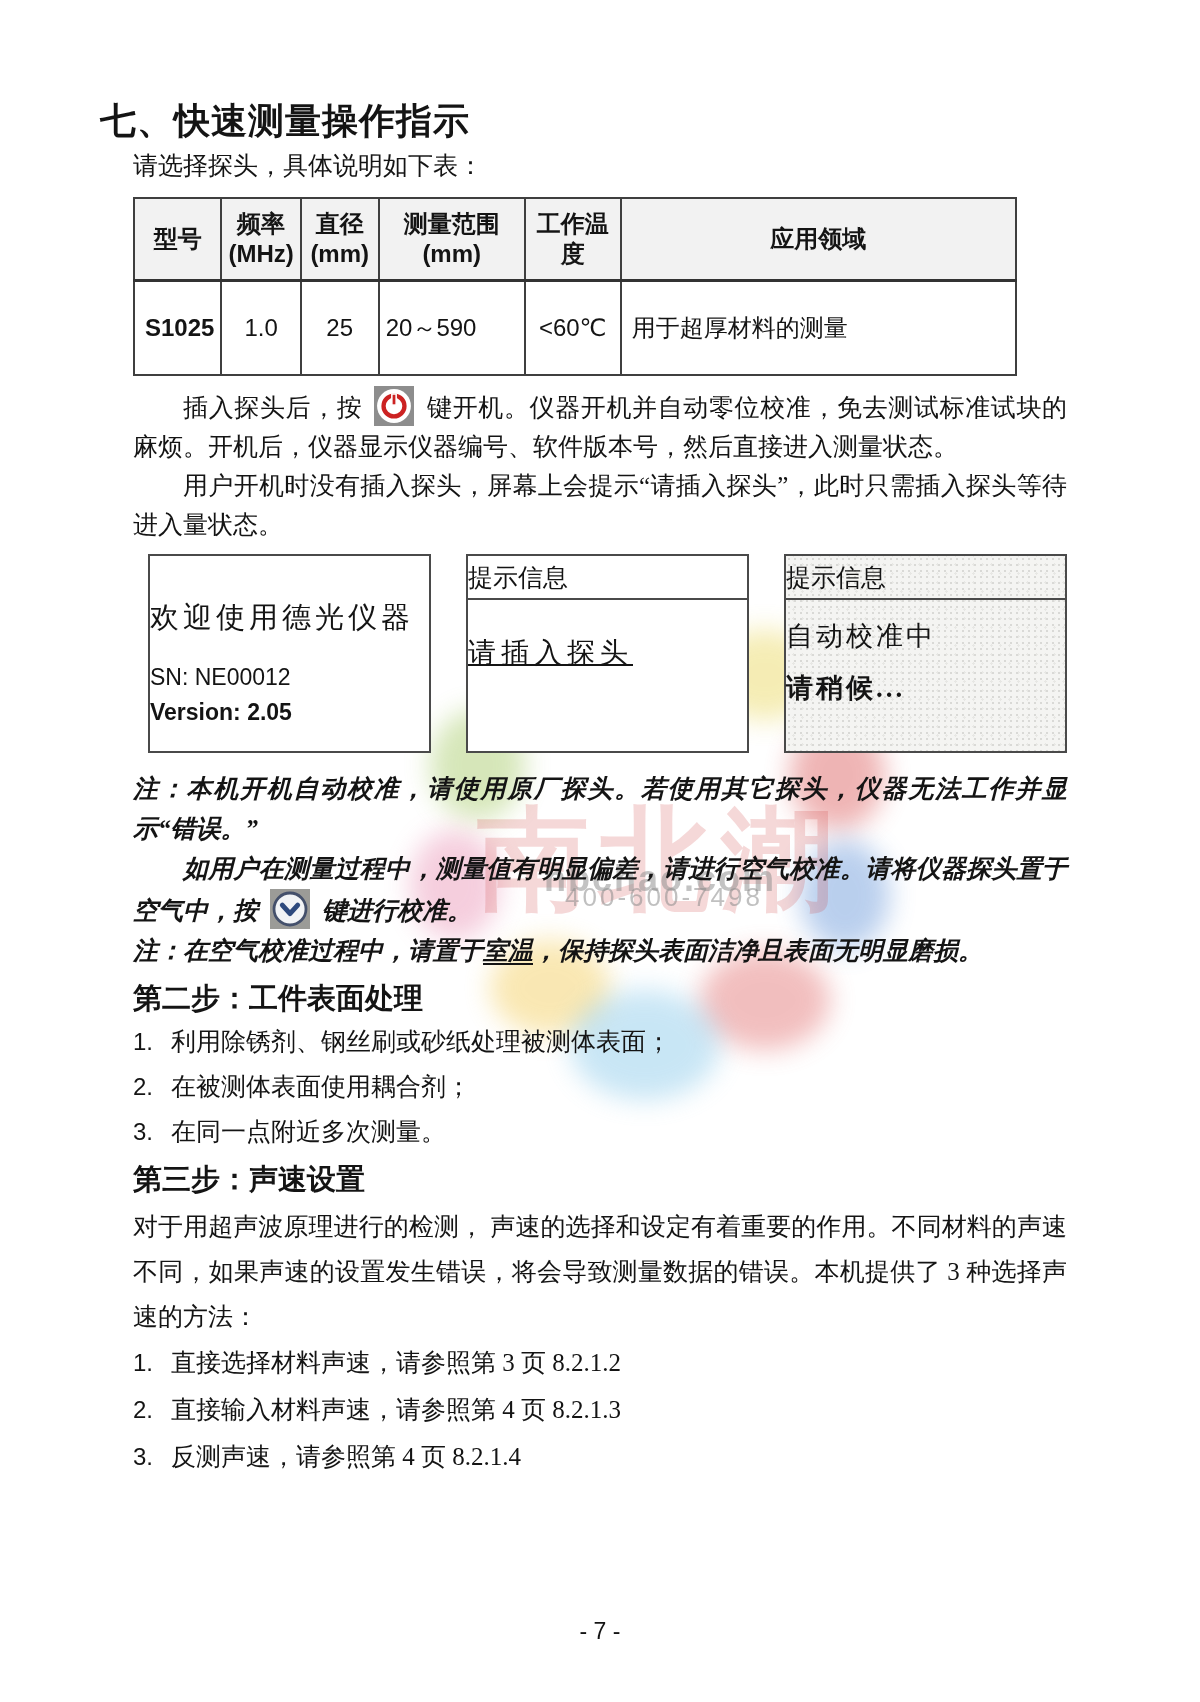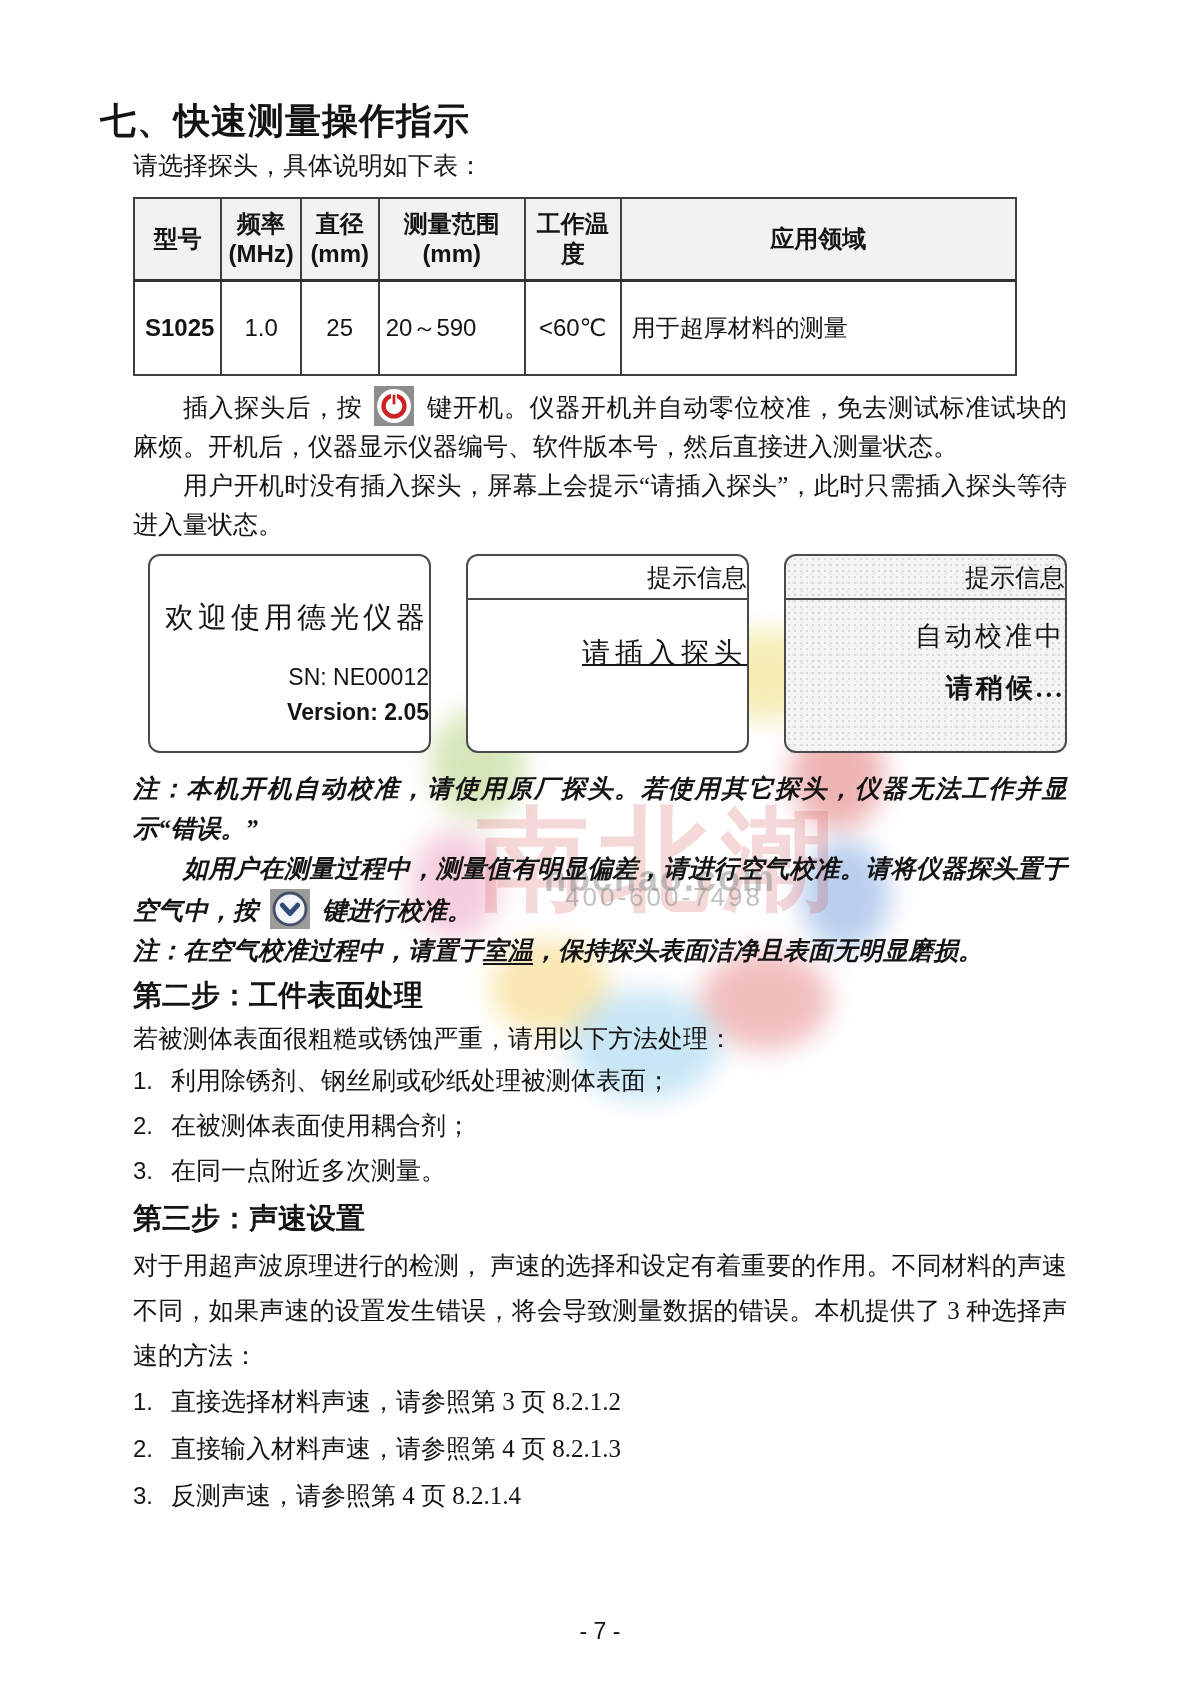--- a/index.html
+++ b/index.html
@@ -73,22 +73,22 @@
   
   .screens{
     display:flex;justify-content:space-between;
     margin:10px 133px 0 148px;
   }
   .screen{
     width:283px;height:199px;
     border:2px solid #4a4a4a;
     background:#ffffff;
     box-sizing:border-box;
-    text-align:right;
-    border-radius:12px;
+    text-align:left;
+    border-radius:0;
   }
   .screen-title{
     font-size:25px;line-height:30px;
     padding:7px 0 5px;
     border-bottom:2px solid #4a4a4a;
   }
   .welcome-line{
     margin-top:42px;font-size:29px;letter-spacing:4px;
   }
   .welcome-sn{
@@ -276,23 +276,22 @@
             <rect width="26" height="26" fill="#9b9b97"></rect>
             <circle cx="13" cy="13" r="10.4" fill="#f2f4f6" stroke="#44506b" stroke-width="1.8"></circle>
             <path d="M8 10.5 L13 16 L18 10.5" fill="none" stroke="#2e4a7d" stroke-width="3.2" stroke-linecap="round" stroke-linejoin="round"></path>
           </svg></span><span>键进行校准。</span>
       </p>
       <p class="note">
         <span>注：在空气校准过程中，请置于</span><span class="u-underline">室温</span><span>，保持探头表面洁净且表面无明显磨损。</span>
       </p>
     </div>
 
-    <h2 class="step-heading" style="margin-top:6px;font-family:Liberation Mono, monospace;">第二步：工件表面处理</h2>
+    <h2 class="step-heading" style="margin-top:6px;">第二步：工件表面处理</h2>
     <div class="body-block">
-      <p class="body-text">若被测体表面很粗糙或锈蚀严重，请用以下方法处理：</p>
       <ul class="num-list">
         <li>
             <span class="num">1.</span>
             <span>利用除锈剂、钢丝刷或砂纸处理被测体表面；</span>
           </li>
         <li>
             <span class="num">2.</span>
             <span>在被测体表面使用耦合剂；</span>
           </li>
         <li>

